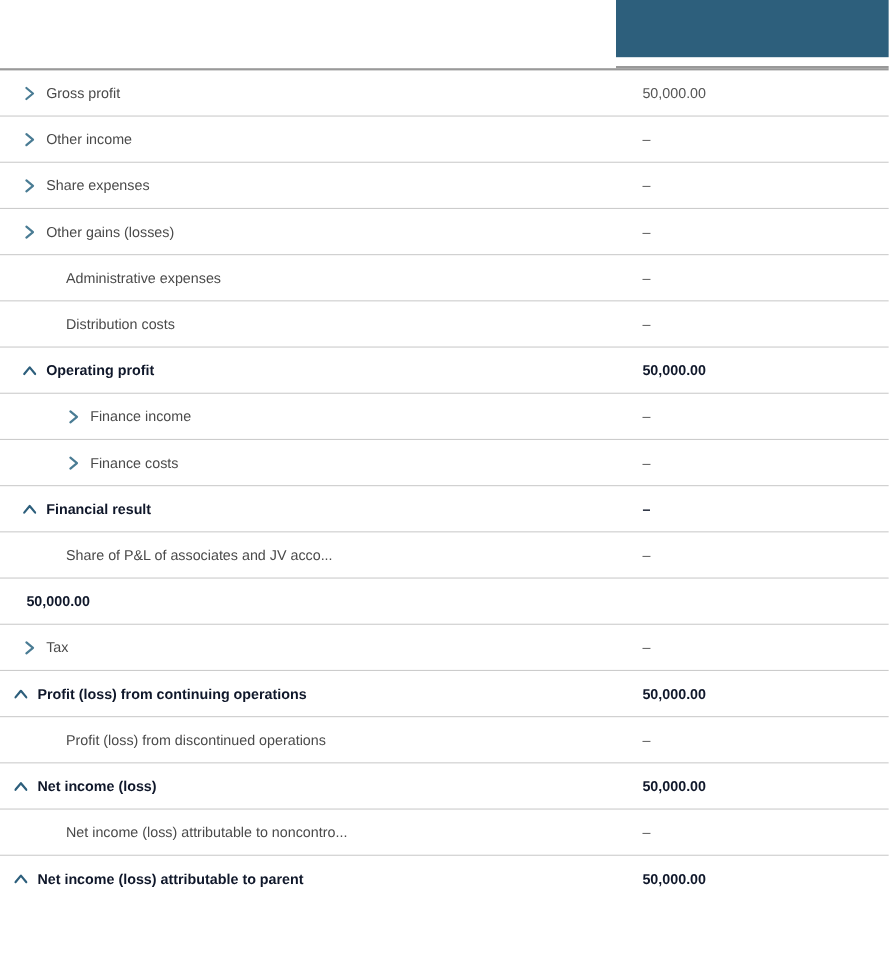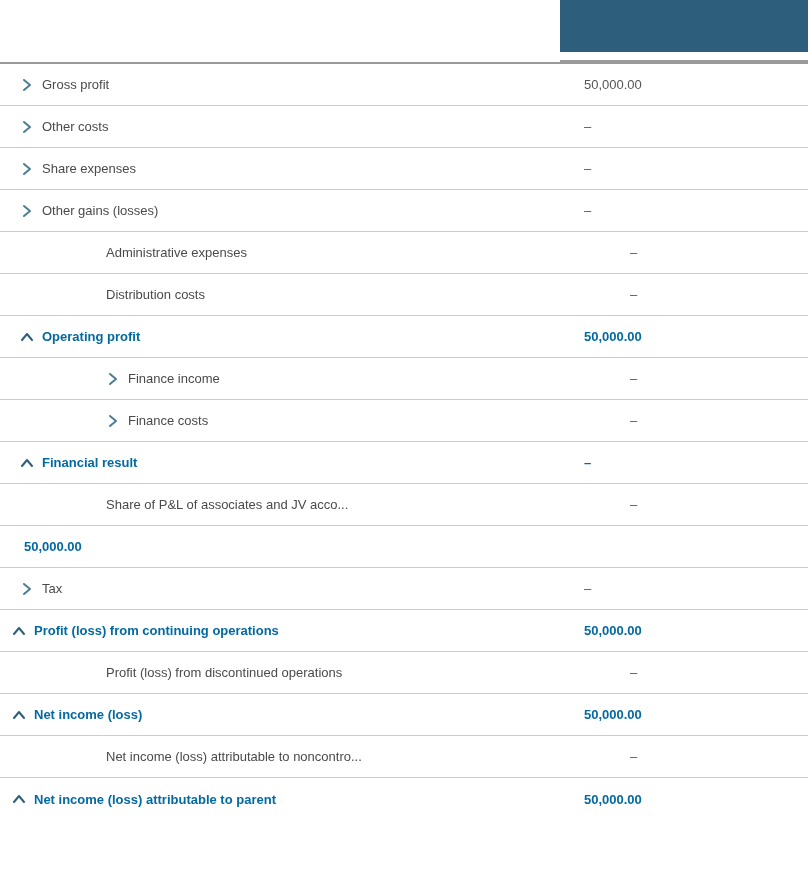--- a/index.html
+++ b/index.html
@@ -102,27 +102,26 @@
       font-size: 11px;
       width: 14px;
     }
 
     .indent-1 {
       padding-left: 20px;
     }
 
     .indent-2 {
       padding-left: 60px;
-      margin-left: 46px;
     }
 
     .subtotal-row .label-col,
     .subtotal-row .value-col {
       font-weight: bold;
-      color: #0369a1;
+      color: #0f172a;
     }
   </style>
 </head>
 <body>
 
 <div class="container">
 
   <div class="header-row">
     <div class="header-label-col"></div>
     <div class="header-value-col">
@@ -147,21 +146,21 @@
         </div>
         <div class="value-col">50,000.00</div>
       </div>
       <div class="data-row">
         <div class="label-col indent-1">
           <span class="chevron">
             <svg width="10" height="14" viewBox="0 0 10 14" fill="none">
               <polyline points="2,2 8,7 2,12" stroke="#4a7c94" stroke-width="2" fill="none" stroke-linejoin="round" stroke-linecap="round"></polyline>
             </svg>
           </span>
-          <span>Other costs</span>
+          <span>Other income</span>
         </div>
         <div class="value-col">–</div>
       </div>
       <div class="data-row">
         <div class="label-col indent-1">
           <span class="chevron">
             <svg width="10" height="14" viewBox="0 0 10 14" fill="none">
               <polyline points="2,2 8,7 2,12" stroke="#4a7c94" stroke-width="2" fill="none" stroke-linejoin="round" stroke-linecap="round"></polyline>
             </svg>
           </span>

